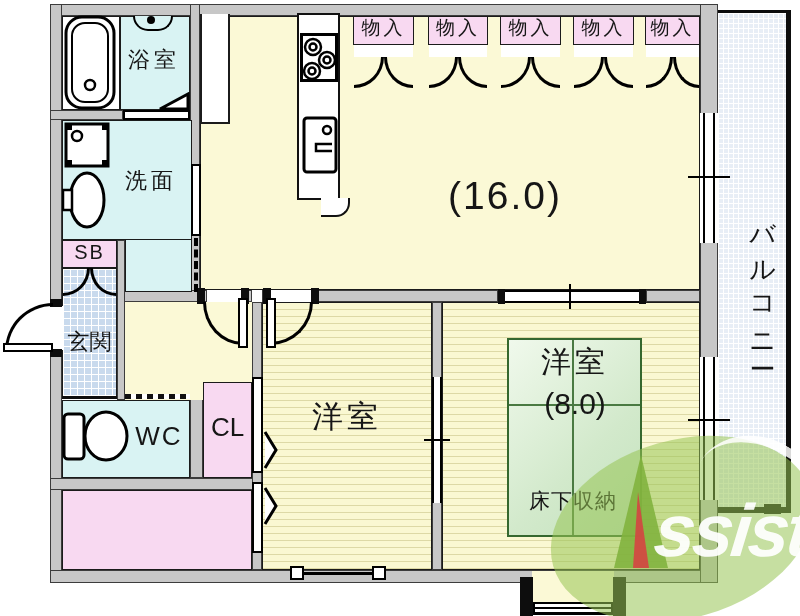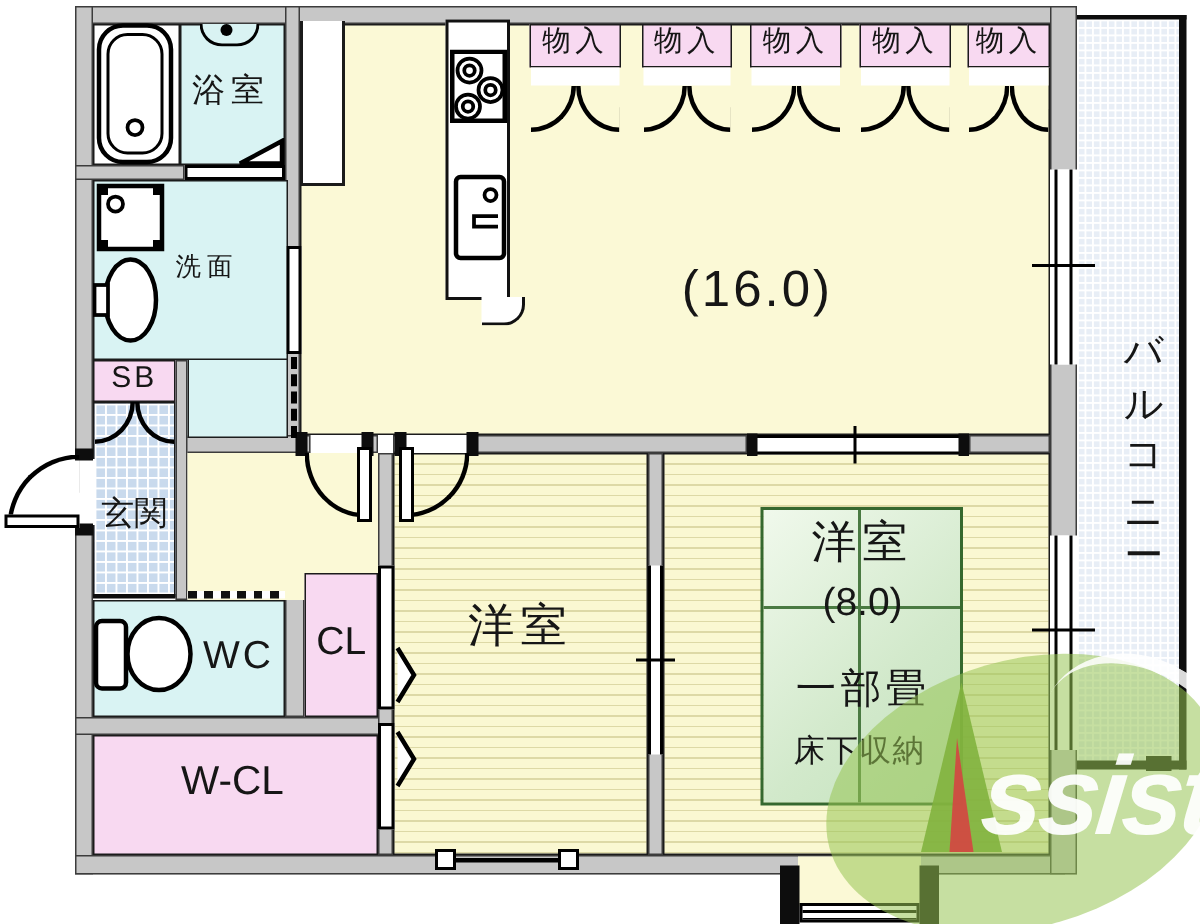--- a/index.html
+++ b/index.html
@@ -246,34 +246,32 @@
 
   <div class="tick" style="left:300px;top:572px;width:78px;height:3px;"></div>
   <div class="panel" style="left:290px;top:566px;width:14px;height:14px;border-width:2.5px;"></div>
   <div class="panel" style="left:372px;top:566px;width:14px;height:14px;border-width:2.5px;"></div>
 
   <div style="position:absolute;left:532px;top:571px;width:82px;height:33px;background:#fbf9d6;"></div>
   <div class="blk" style="left:520px;top:577px;width:13px;height:39px;"></div>
   <div class="blk" style="left:613px;top:577px;width:13px;height:39px;"></div>
   <div class="shutter" style="left:533px;top:602px;width:80px;height:13px;"></div>
 
-  <div class="lbl" style="left:375px;top:176px;width:260px;font-size:34px;letter-spacing:2px;">(16.0)</div>
+  <div class="lbl" style="left:375px;top:176px;width:260px;font-size:39px;letter-spacing:2px;">(16.0)</div>
   <div class="lbl" style="left:262px;top:401px;width:170px;font-size:31px;letter-spacing:4px;">洋室</div>
   <div class="lbl" style="left:490px;top:346px;width:170px;font-size:30px;letter-spacing:4px;">洋室</div>
-  <div class="lbl" style="left:490px;top:388px;width:170px;font-size:26px;">(8.0)</div>
-  <div class="lbl" style="left:483px;top:445px;width:185px;font-size:27px;letter-spacing:3px;">一部畳</div>
+  <div class="lbl" style="left:490px;top:388px;width:170px;font-size:30px;">(8.0)</div>
   <div class="lbl" style="left:473px;top:490px;width:200px;font-size:21px;letter-spacing:1px;">床下収納</div>
   <div class="lbl" style="left:736px;top:164px;width:40px;height:240px;font-size:26px;writing-mode:vertical-rl;letter-spacing:8px;">バルコニー</div>
   <div class="lbl" style="left:118px;top:48px;width:72px;font-size:22px;letter-spacing:4px;">浴室</div>
-  <div class="lbl" style="left:101px;top:169px;width:74px;font-size:17px;letter-spacing:4px;">洗面</div>
+  <div class="lbl" style="left:114px;top:169px;width:74px;font-size:22px;letter-spacing:4px;">洗面</div>
   <div class="lbl" style="left:62px;top:242px;width:55px;font-size:20px;letter-spacing:2px;">SB</div>
   <div class="lbl" style="left:60px;top:330px;width:59px;font-size:22px;">玄関</div>
   <div class="lbl" style="left:128px;top:423px;width:62px;font-size:26px;letter-spacing:2px;">WC</div>
   <div class="lbl" style="left:203px;top:414px;width:49px;font-size:26px;">CL</div>
-  <div class="lbl" style="left:90px;top:506px;width:130px;font-size:27px;">W-CL</div>
   <div class="lbl" style="left:353px;top:18px;width:61px;font-size:19px;letter-spacing:3px;">物入</div>
   <div class="lbl" style="left:428px;top:18px;width:60px;font-size:19px;letter-spacing:3px;">物入</div>
   <div class="lbl" style="left:500px;top:18px;width:61px;font-size:19px;letter-spacing:3px;">物入</div>
   <div class="lbl" style="left:573px;top:18px;width:61px;font-size:19px;letter-spacing:3px;">物入</div>
   <div class="lbl" style="left:645px;top:18px;width:55px;font-size:19px;letter-spacing:3px;">物入</div>
 
   <div class="wm" style="left:0;top:0;width:800px;height:616px;z-index:40;">
     <div class="wm-ellipse"></div>
     <div class="wm-swoosh"></div>
     <div class="wm-a"></div>

